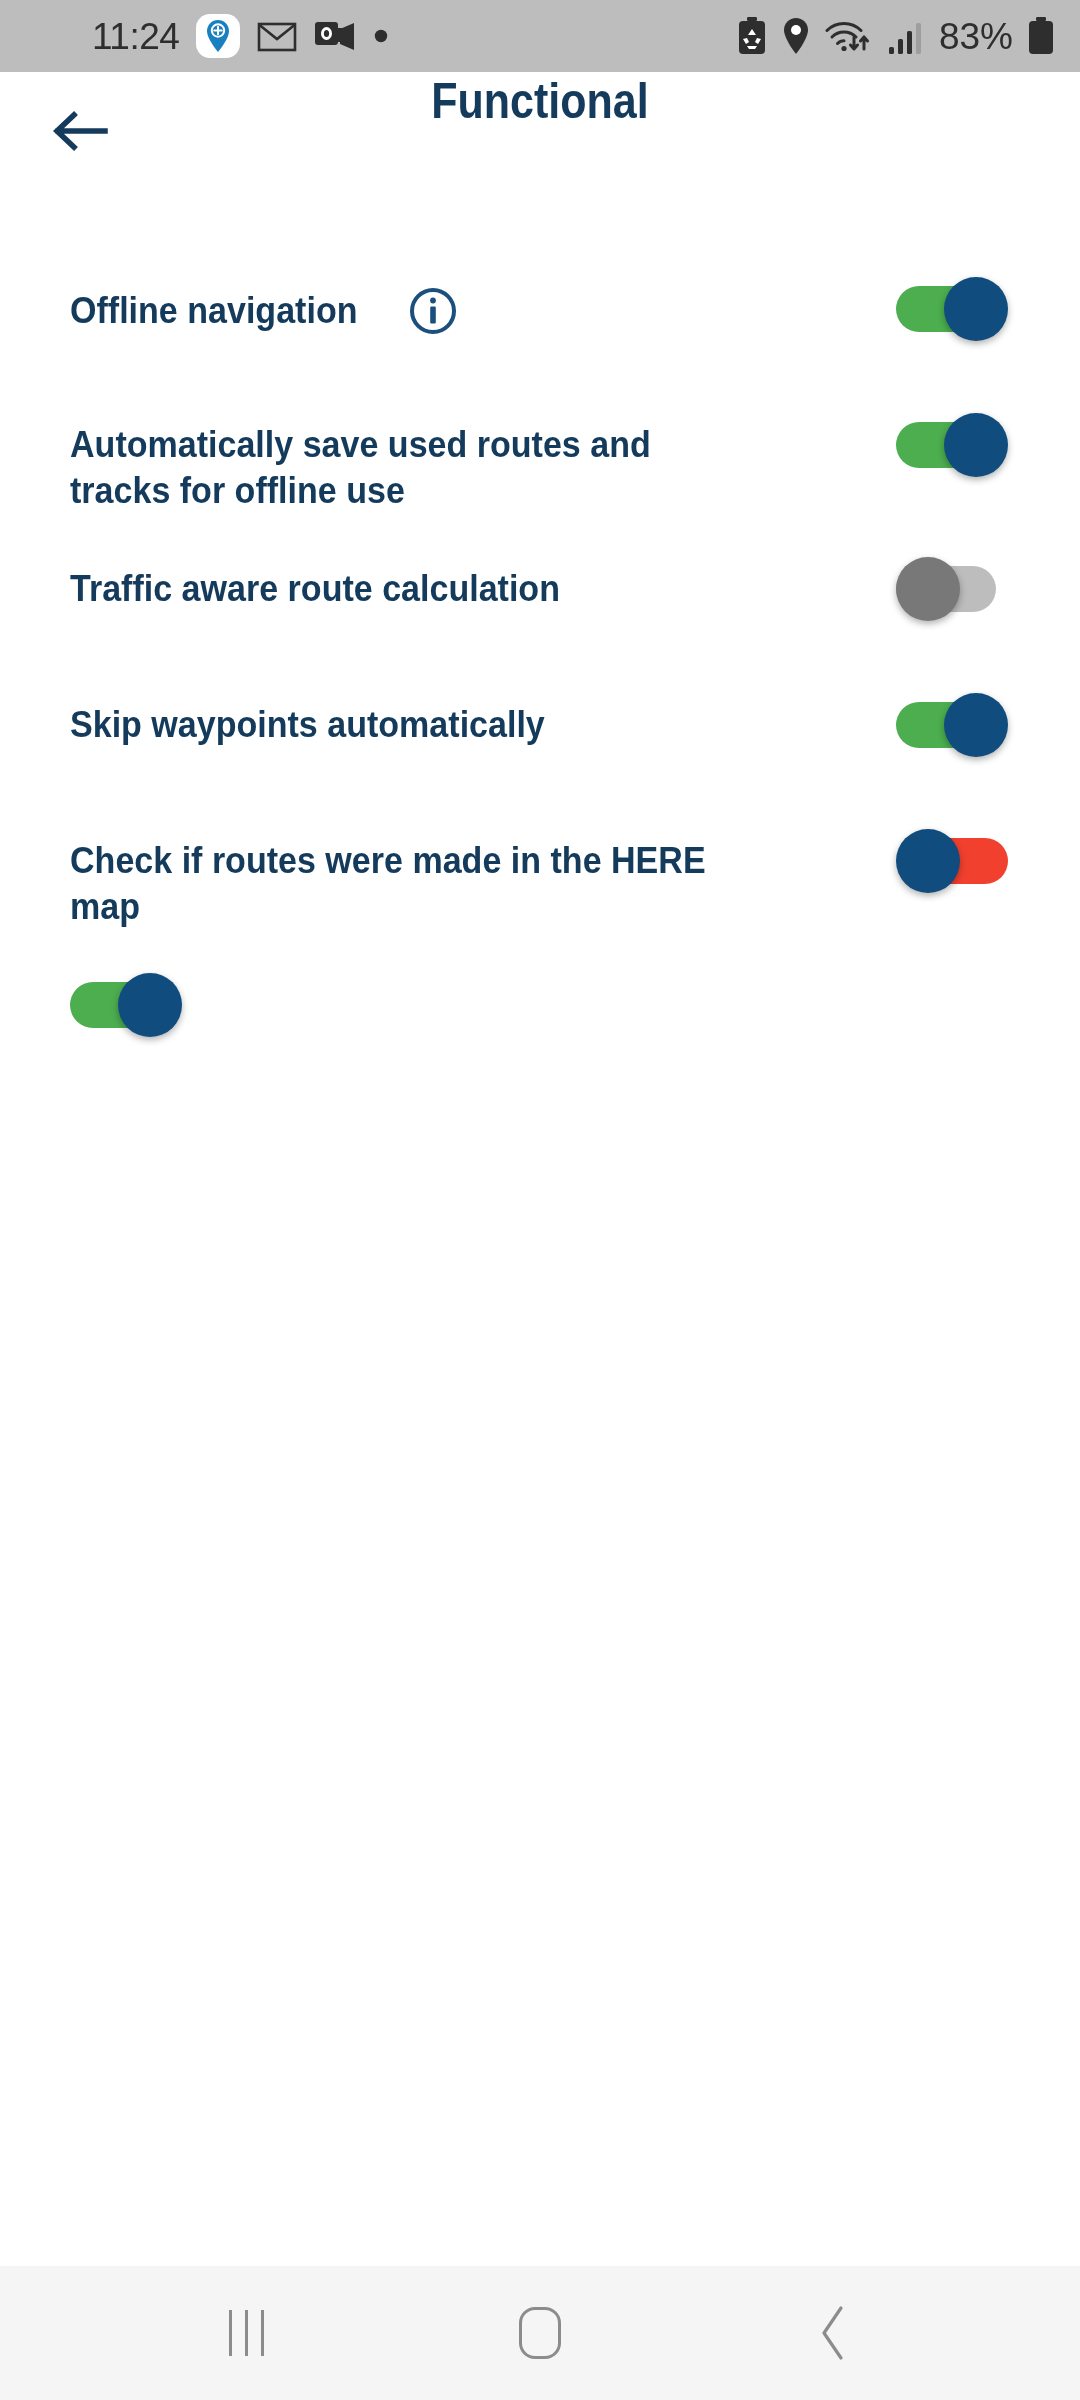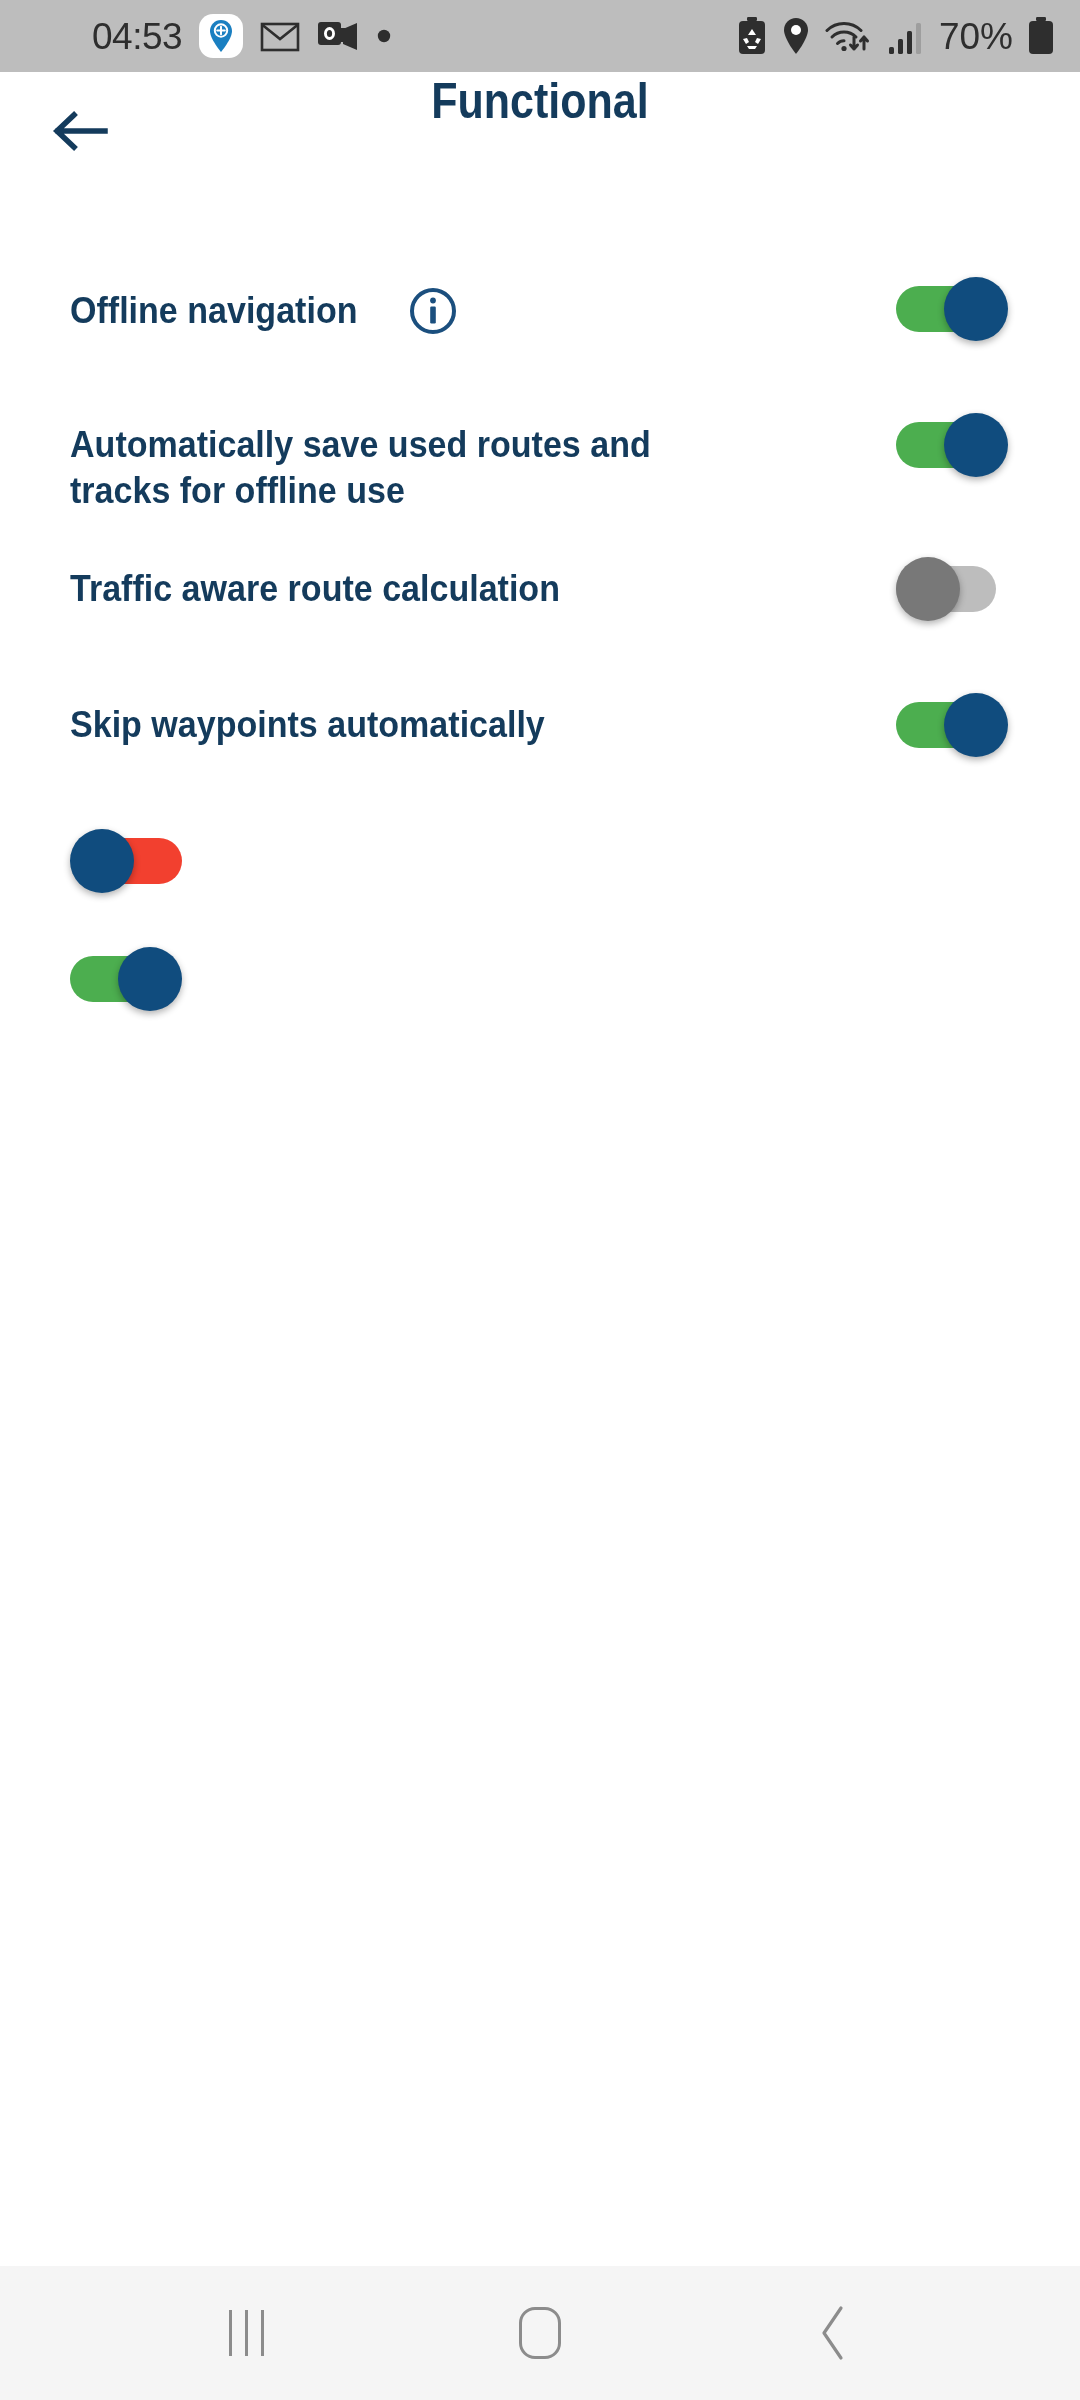--- a/index.html
+++ b/index.html
@@ -189,21 +189,21 @@
     border-radius: 16px;
   }
 </style>
 </head>
 <body>
 
 <div id="screen">
 
   <div class="status-bar">
     <div class="status-left">
-      <div class="status-clock">04:53</div>
+      <div class="status-clock">11:24</div>
 
       <div class="sb-icon pin-badge">
         <svg width="26" height="34" viewBox="0 0 26 34">
           <path d="M13 1C6.9 1 2 5.9 2 12c0 8 11 21 11 21s11-13 11-21C24 5.9 19.1 1 13 1z" fill="#1a7fc1"></path>
           <circle cx="13" cy="11.5" r="6.2" fill="none" stroke="#ffffff" stroke-width="2"></circle>
           <path d="M13 7.7v7.6M9.2 11.5h7.6" stroke="#ffffff" stroke-width="2" stroke-linecap="round"></path>
         </svg>
       </div>
 
       <div class="sb-icon">
@@ -262,21 +262,21 @@
 
       <div class="sb-icon">
         <svg width="34" height="38" viewBox="0 0 34 38">
           <rect x="1" y="30" width="5" height="7" rx="1.6" fill="#2e2e2e"></rect>
           <rect x="10" y="22" width="5" height="15" rx="1.6" fill="#2e2e2e"></rect>
           <rect x="19" y="14" width="5" height="23" rx="1.6" fill="#2e2e2e"></rect>
           <rect x="28" y="6" width="5" height="31" rx="1.6" fill="#9e9e9e"></rect>
         </svg>
       </div>
 
-      <div class="battery-pct">70%</div>
+      <div class="battery-pct">83%</div>
 
       <div class="sb-icon">
         <svg width="26" height="38" viewBox="0 0 26 38">
           <rect x="8" y="0" width="10" height="4" rx="1.2" fill="#2e2e2e"></rect>
           <rect x="1" y="4" width="24" height="33" rx="4" fill="#2e2e2e"></rect>
         </svg>
       </div>
     </div>
   </div>
 
@@ -333,20 +333,23 @@
         <div class="setting-label">Skip waypoints automatically</div>
       </div>
       <div class="toggle on">
         <div class="track"></div>
         <div class="thumb"></div>
       </div>
     </div>
 
 
     <div class="setting-row two-line">
+      <div class="label-wrap">
+        <div class="setting-label">Check if routes were made in the HERE map</div>
+      </div>
       <div class="toggle off-red">
         <div class="track"></div>
         <div class="thumb"></div>
       </div>
     </div>
 
     <div class="setting-row">
       <div class="toggle on">
         <div class="track"></div>
         <div class="thumb"></div>

